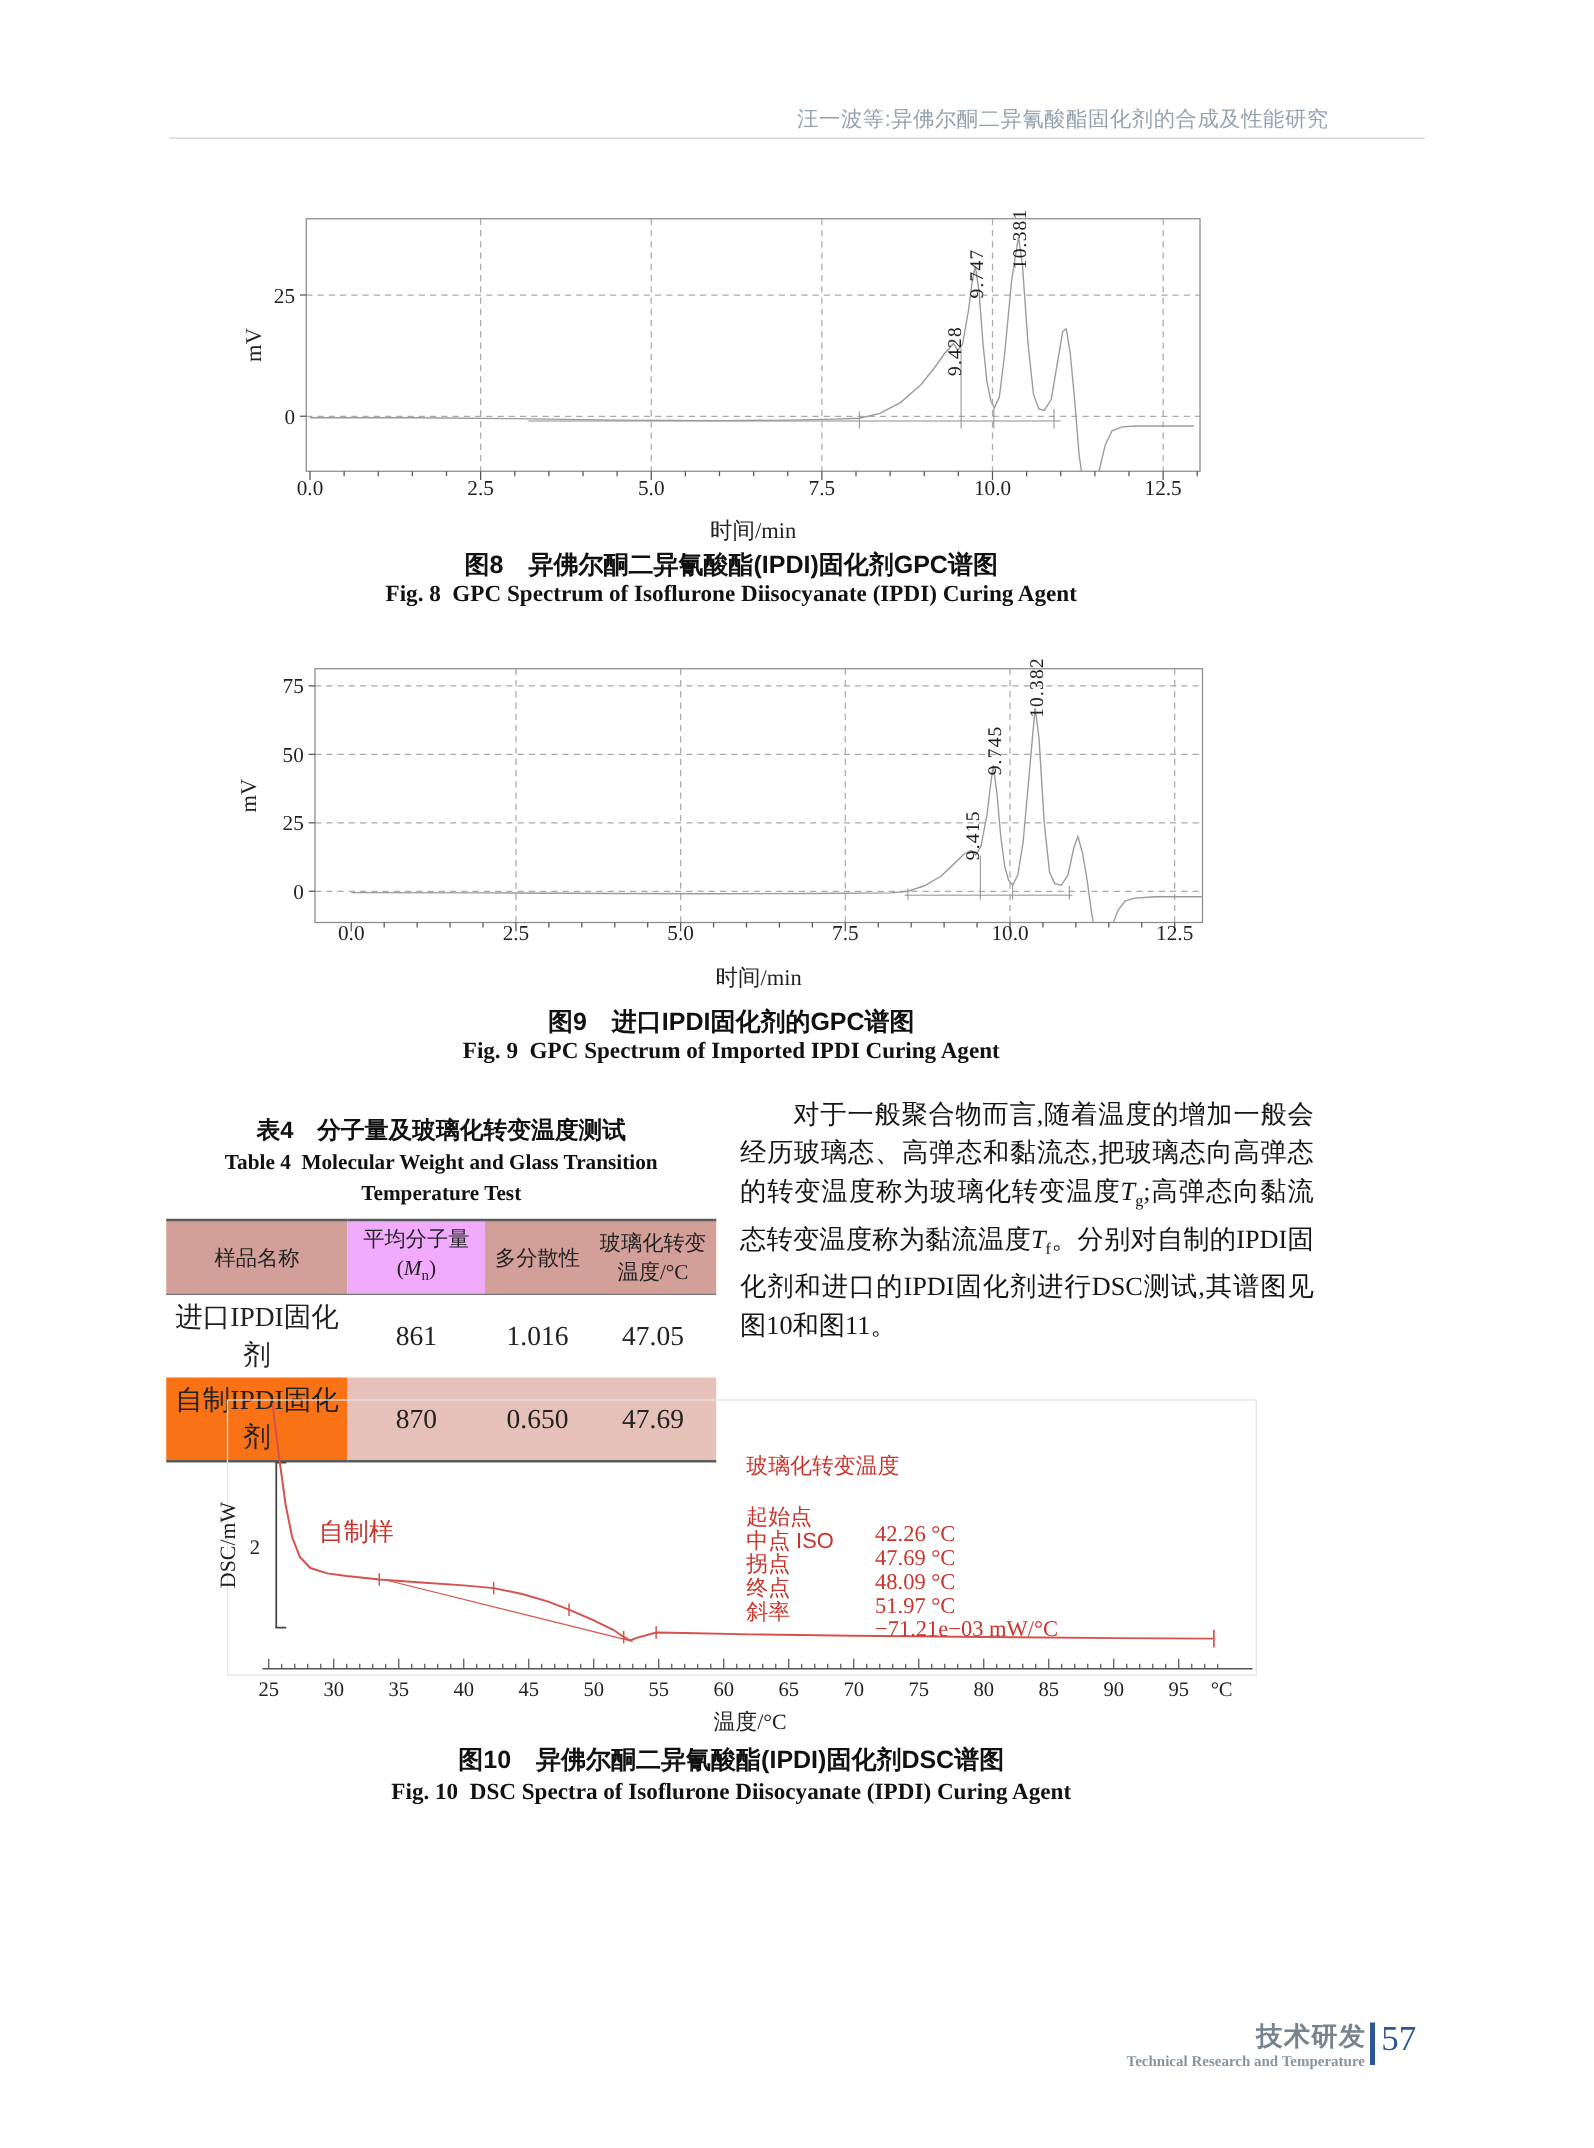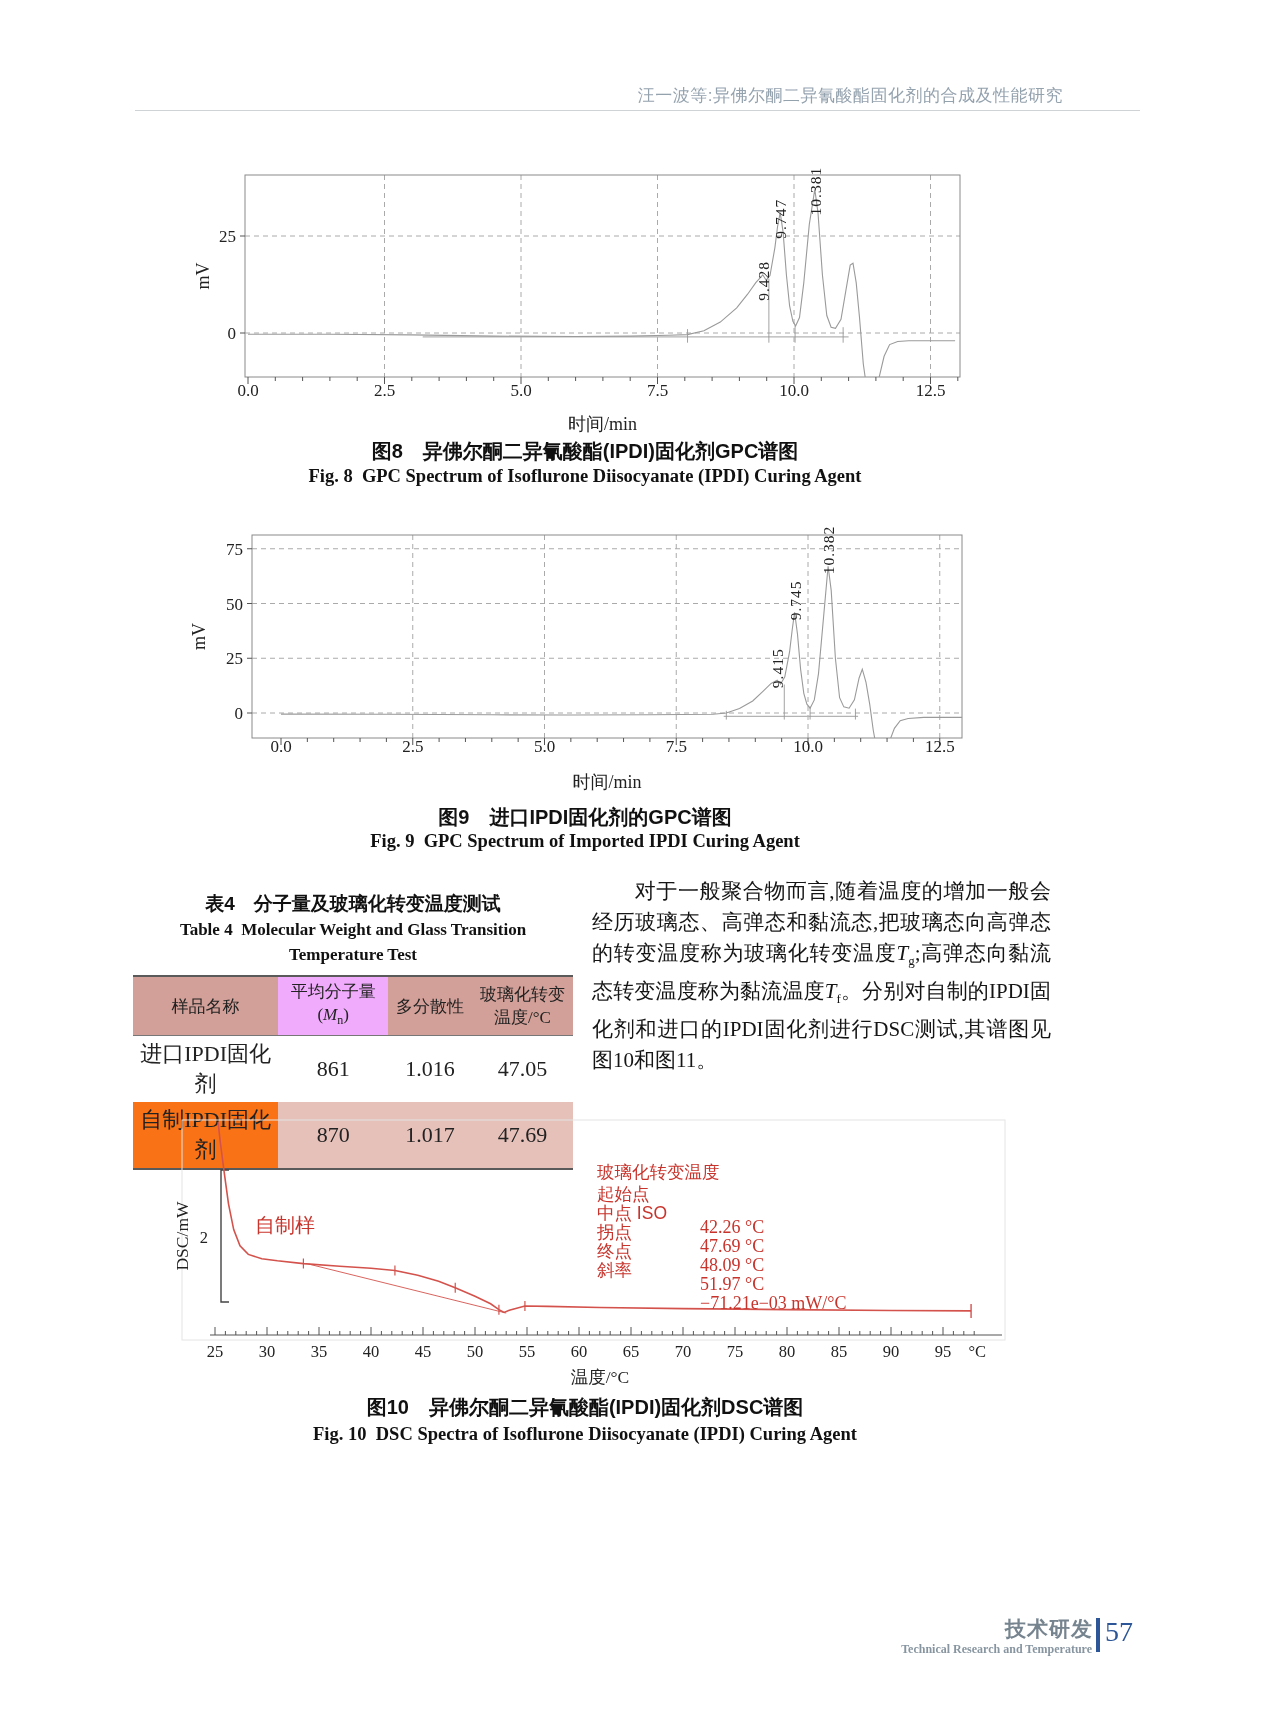--- a/index.html
+++ b/index.html
@@ -27,21 +27,21 @@
   .body-par{left:592px;top:876px;width:459px;font-size:21px;line-height:31px;text-align:justify;
             font-family:"Liberation Serif","DejaVu Serif",serif;color:#151515;}
   .body-par .ind{display:inline-block;width:2em;}
   .body-par i{font-family:"Liberation Serif",serif;}
   .body-par sub{font-size:13px;}
   
   .dsc-sample{left:255px;top:1212px;font-size:20px;color:#c8342c;}
   .dsc-ann{left:597px;top:1163px;width:440px;color:#c8342c;font-size:17.5px;line-height:19px;}
   .dsc-ann .ttl{margin-bottom:3px;}
   .dsc-ann .row{display:flex;height:19px;}
-  .dsc-ann .lbl{width:103px;flex:0 0 103px;}
+  .dsc-ann .lbl{width:103px;flex:0 0 103px;margin-top:19px;}
   .dsc-ann .val{transform:translateY(7px);font-family:"Liberation Serif","DejaVu Serif",serif;font-size:18px;margin-top:26px;}
   
   .f-zh{top:1615px;right:182px;font-size:21px;font-weight:bold;color:#76848f;letter-spacing:1px;}
   .f-en{top:1642px;right:183px;font-size:12px;font-weight:bold;color:#8795a0;
         font-family:"Liberation Serif","DejaVu Serif",serif;}
   .f-bar{left:1096px;top:1618px;width:4px;height:34px;background:#2c5697;}
   .f-num{left:1105px;top:1616px;font-size:28px;color:#2c5697;font-family:"Liberation Serif","DejaVu Serif",serif;}
 </style>
 </head>
 <body>
@@ -204,21 +204,21 @@
     <tbody>
       <tr>
         <td>进口IPDI固化剂</td>
         <td>861</td>
         <td>1.016</td>
         <td>47.05</td>
       </tr>
       <tr class="alt">
         <td style="background: #f97316;">自制IPDI固化剂</td>
         <td style="background: rgb(229, 193, 185);">870</td>
-        <td style="background: rgb(229, 193, 185);">1.017</td>
+        <td style="background: rgb(229, 193, 185);">0.650</td>
         <td style="background: rgb(229, 193, 185);">47.69</td>
       </tr>
     </tbody>
   </table>
 </div>
 
 <div class="abs body-par">
   <span class="ind"></span><span>对于一般聚合物而言,随着温度的增加一般会经历玻璃态、高弹态和黏流态,把玻璃态向高弹态的转变温度称为玻璃化转变温度</span><i>T</i><sub>g</sub><span>;高弹态向黏流态转变温度称为黏流温度</span><i>T</i><sub>f</sub><span>。分别对自制的IPDI固化剂和进口的IPDI固化剂进行DSC测试,其谱图见图10和图11。</span>
 </div>
 

